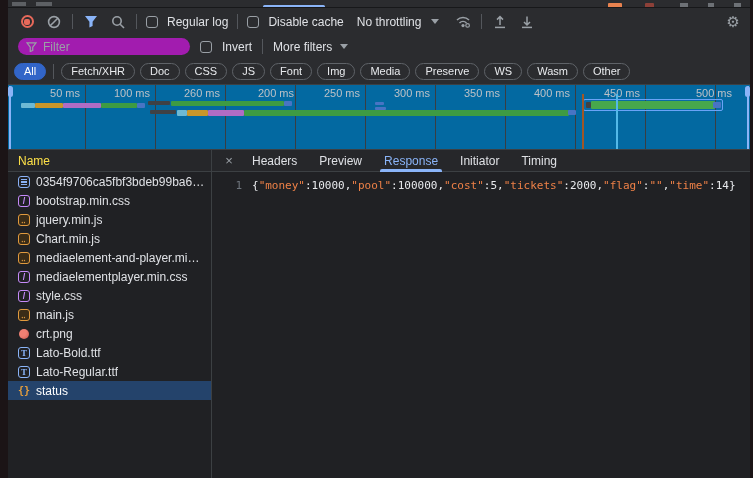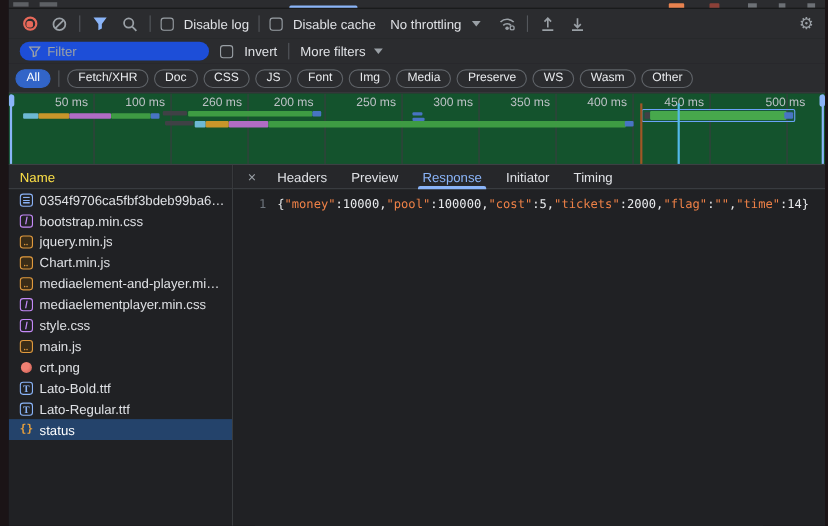--- a/index.html
+++ b/index.html
@@ -22,32 +22,32 @@
   .record-dot { width:13px; height:13px; border:2px solid #e8695a; border-radius:50%; display:flex; align-items:center; justify-content:center; }
   .record-dot::after { content:""; width:6px; height:6px; background:#e8695a; border-radius:2px; }
   .checkbox { width:12px; height:12px; border:1.5px solid #9aa0a6; border-radius:3px; background:transparent; flex:0 0 auto; cursor:pointer; }
   .tb-label { color:#dfe1e5; white-space:nowrap; }
   .caret-down { width:0; height:0; border-left:4px solid transparent; border-right:4px solid transparent; border-top:5px solid #9aa0a6; display:inline-block; }
   .toolbar .spacer { flex:1; }
   .gear { font-size:15px; color:#9aa0a6; line-height:1; }
 
   
   .filter-row { height:23px; background:#2b2c2f; display:flex; align-items:center; padding:0 10px; gap:10px; }
-  .filter-pill { width:172px; height:17px; background:#1d4ed8; border:none; border-radius:9px; display:flex; align-items:center; padding:0 8px; gap:6px; }
+  .filter-pill { width:172px; height:17px; background:#a21caf; border:none; border-radius:9px; display:flex; align-items:center; padding:0 8px; gap:6px; }
   .filter-pill input { background:transparent; border:none; outline:none; color:#dfe1e5; font-size:12px; width:120px; font-family:"Liberation Sans",sans-serif; }
   .filter-pill input::placeholder { color:#9aa0a6; }
 
   
   .pills-row { height:27px; background:#2b2c2f; display:flex; align-items:center; padding:0 6px; gap:5px; border-bottom:1px solid #3c4043; }
   .pill { border:1.5px solid #5f6368; border-radius:10px; padding:1px 9px 2px; font-size:11px; color:#e8eaed; white-space:nowrap; cursor:pointer; }
   .pill.active { background:#3265c8; border-color:#3265c8; color:#fff; }
   .pill-divider { width:1px; height:15px; background:#54575c; margin:0 2px; }
 
   
-  .overview { position:relative; height:65px; background:#14532d; border-bottom:1px solid #3c4043; overflow:hidden; }
+  .overview { position:relative; height:65px; background:#0369a1; border-bottom:1px solid #3c4043; overflow:hidden; }
   .gridline { position:absolute; top:0; bottom:0; width:1px; background:#3a3d41; }
   .tick-label { position:absolute; top:2px; font-size:11px; color:#bdc1c6; transform:translateX(-100%); padding-right:5px; white-space:nowrap; }
   .wbar { position:absolute; border-radius:1px; }
   .event-line { position:absolute; top:9px; bottom:0; width:2px; }
   .sel-box { position:absolute; border:1px solid #6aa3f7; border-radius:2px; background:rgba(70,130,220,0.10); }
   .ov-handle { position:absolute; width:5px; height:11px; background:#8ab4f8; border-radius:3px; top:1px; }
   .ov-line { position:absolute; width:2px; background:#8ab4f8; top:1px; bottom:0; }
 
   
   .main { display:flex; height:328px; }
@@ -121,21 +121,21 @@
         </svg>
     </span>
     <span class="icon-btn">
       <svg width="14" height="14" viewBox="0 0 14 14">
           <circle cx="6" cy="6" r="4.2" fill="none" stroke="#9aa0a6" stroke-width="1.6"></circle>
           <line x1="9.2" y1="9.2" x2="13" y2="13" stroke="#9aa0a6" stroke-width="1.6"></line>
         </svg>
     </span>
     <span class="tb-divider"></span>
     <span class="checkbox"></span>
-    <span class="tb-label">Disable log</span>
+    <span class="tb-label">Regular log</span>
     <span class="tb-divider"></span>
     <span class="checkbox"></span>
     <span class="tb-label">Disable cache</span>
     <span style="display:flex;align-items:center;gap:10px;margin-left:4px;cursor:pointer">
       <span class="tb-label">No throttling</span>
       <span class="caret-down"></span>
     </span>
     <span class="icon-btn" style="margin-left:6px">
       <svg width="16" height="13" viewBox="0 0 16 13">
           <path d="M2 5 A8.5 8.5 0 0 1 14 5" fill="none" stroke="#9aa0a6" stroke-width="1.5"></path>
@@ -198,21 +198,21 @@
     <div class="ov-handle" style="left:0"></div>
     <div class="ov-line" style="left:739px"></div>
     <div class="ov-handle" style="left:737px"></div>
   <div class="gridline" style="left: 77px;"></div>
       <div class="tick-label" style="left: 77px;">50 ms</div>
       <div class="gridline" style="left: 147px;"></div>
       <div class="tick-label" style="left: 147px;">100 ms</div>
       <div class="gridline" style="left: 217px;"></div>
       <div class="tick-label" style="left: 217px;">260 ms</div>
       <div class="gridline" style="left: 287px;"></div>
-      <div class="tick-label" style="left: 282px;">200 ms</div>
+      <div class="tick-label" style="left: 291px;">200 ms</div>
       <div class="gridline" style="left: 357px;"></div>
       <div class="tick-label" style="left: 357px;">250 ms</div>
       <div class="gridline" style="left: 427px;"></div>
       <div class="tick-label" style="left: 427px;">300 ms</div>
       <div class="gridline" style="left: 497px;"></div>
       <div class="tick-label" style="left: 497px;">350 ms</div>
       <div class="gridline" style="left: 567px;"></div>
       <div class="tick-label" style="left: 567px;">400 ms</div>
       <div class="gridline" style="left: 637px;"></div>
       <div class="tick-label" style="left: 637px;">450 ms</div>

